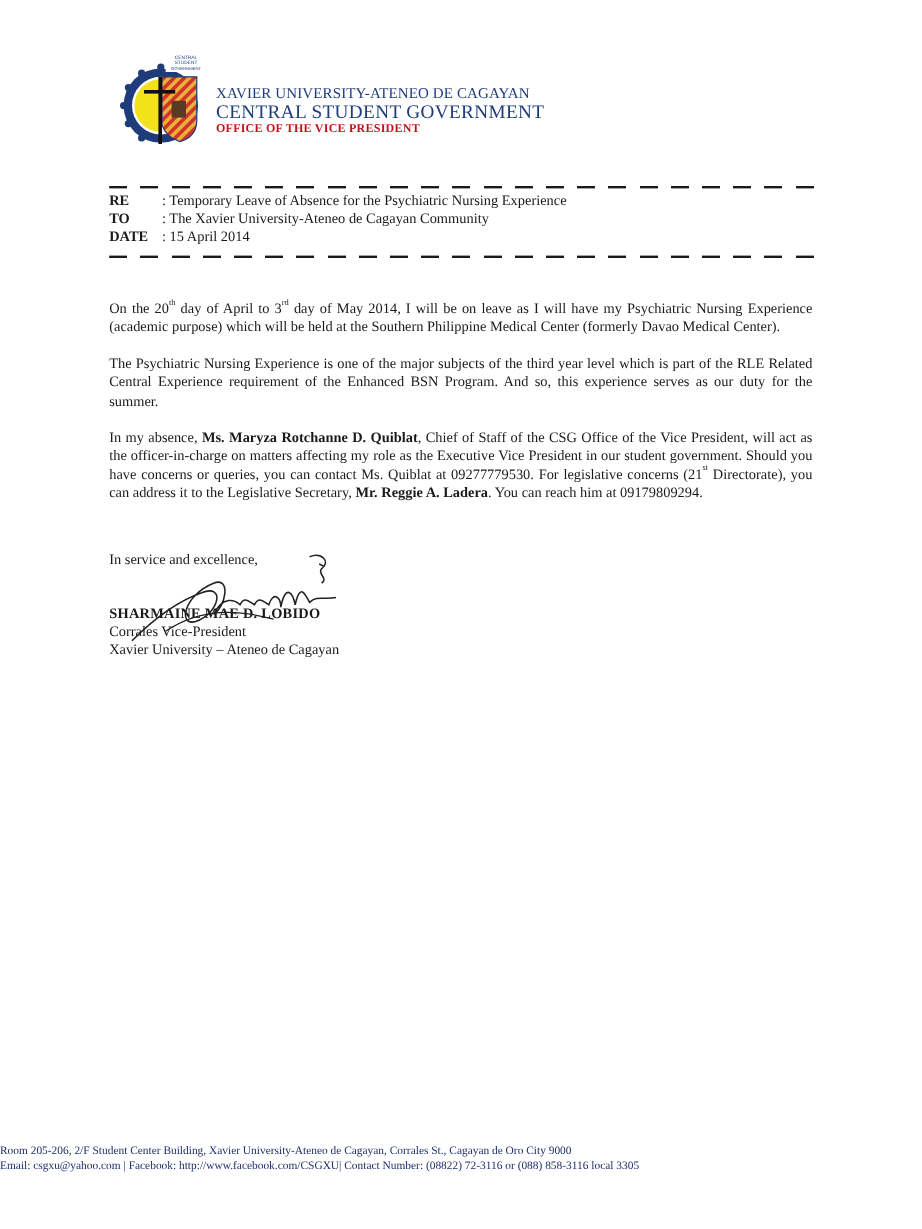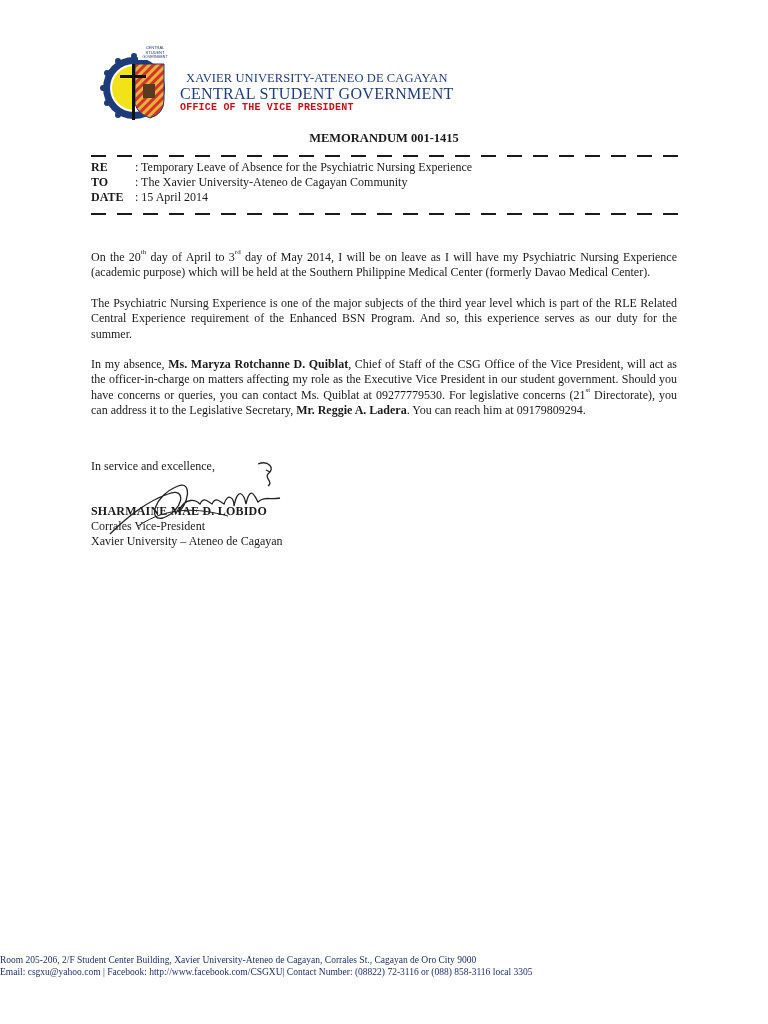--- a/index.html
+++ b/index.html
@@ -4,23 +4,23 @@
 <style>
   html, body { margin:0; padding:0; }
   body { width:768px; height:1024px; background:#ffffff; position:relative; overflow:hidden;
          font-family:"Liberation Serif", serif; color:#1a1a1a; }
   .page { position:absolute; left:0; top:0; width:768px; height:1024px; }
 
   
   .letterhead { position:absolute; left:98px; top:42px; width:340px; height:80px; }
   .logo { position:absolute; left:0; top:0; width:82px; height:80px; }
   .lh-text { position:absolute; left:82px; top:29px; }
-  .lh-line1 { font-family:"Liberation Serif", serif; font-size:12.5px; color:#1f3c7a; letter-spacing:0.1px; line-height:14px; white-space:nowrap;text-align:center; }
+  .lh-line1 { font-family:"Liberation Serif", serif; font-size:12.5px; color:#1f3c7a; letter-spacing:0.1px; line-height:14px; white-space:nowrap; }
   .lh-line2 { font-family:"Liberation Serif", serif; font-size:16px; color:#1f3c7a; line-height:17px; white-space:nowrap; letter-spacing:0.3px; }
-  .lh-line3 { font-family:Liberation Mono, monospace; font-weight:bold; font-size:10px; color:#c0141c; line-height:12px; white-space:nowrap; letter-spacing:0.2px; }
+  .lh-line3 { font-family:Liberation Serif, serif; font-weight:bold; font-size:10px; color:#c0141c; line-height:12px; white-space:nowrap; letter-spacing:0.2px; }
 
   .memo-title { position:absolute; left:0; width:768px; top:131px; text-align:center; font-weight:bold; font-size:12.5px; }
 
   .dash { position:absolute; left:91px; width:592px; height:2px;
           background:repeating-linear-gradient(to right,#1a1a1a 0 15px, transparent 15px 26px); }
 
   .hdr-table { position:absolute; left:91px; top:160px; font-size:12px; line-height:15px; }
   .hdr-row { display:flex; }
   .hdr-key { width:44px; font-weight:bold; }
   .hdr-val { }
@@ -75,21 +75,20 @@
       <text x="57" y="11.5" font-size="4" text-anchor="middle" fill="#1f3c7a" font-family="Liberation Sans, sans-serif">STUDENT</text>
       <text x="57" y="16" font-size="3.5" text-anchor="middle" fill="#1f3c7a" font-family="Liberation Sans, sans-serif">GOVERNMENT</text>
     </svg>
     <div class="lh-text">
       <div class="lh-line1">XAVIER UNIVERSITY-ATENEO DE CAGAYAN</div>
       <div class="lh-line2">CENTRAL STUDENT GOVERNMENT</div>
       <div class="lh-line3">OFFICE OF THE VICE PRESIDENT</div>
     </div>
   </div>
 
-  <div class="memo-title">MEMORANDUM 001-1415</div>
 
   <div class="dash" style="top:155px"></div>
 
   <div class="hdr-table">
     <div class="hdr-row">
       <span class="hdr-key">RE</span>
       <span class="hdr-val">: Temporary Leave of Absence for the Psychiatric Nursing Experience</span>
     </div>
     <div class="hdr-row">
       <span class="hdr-key">TO</span>

